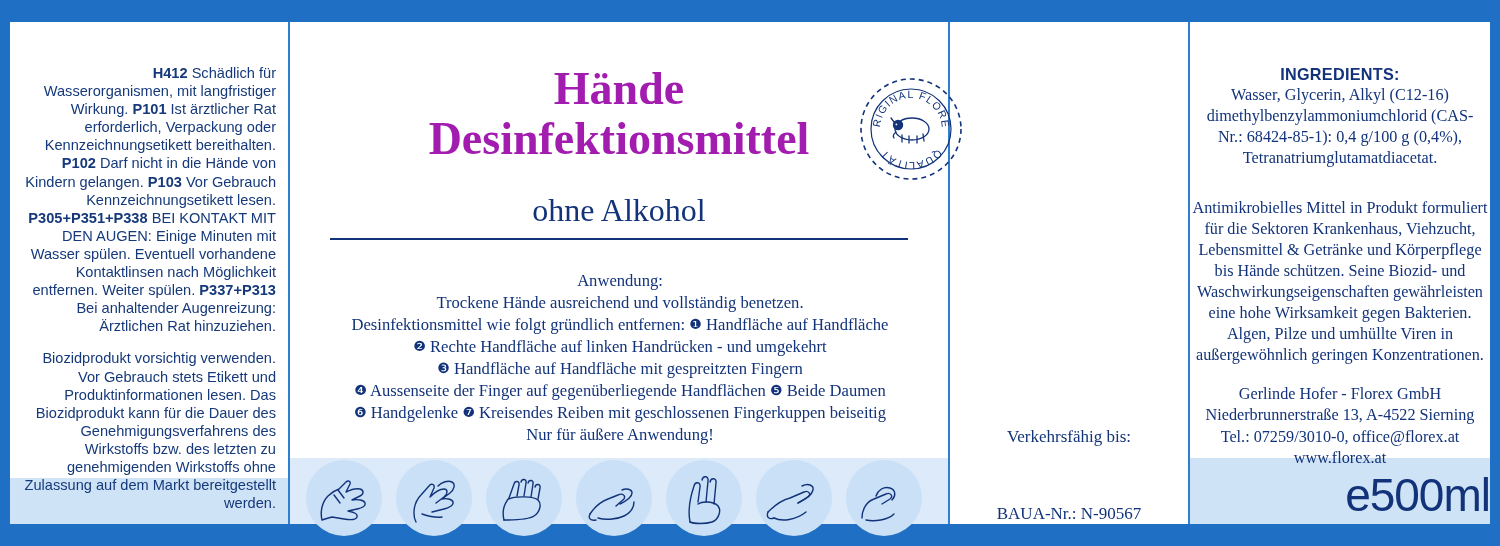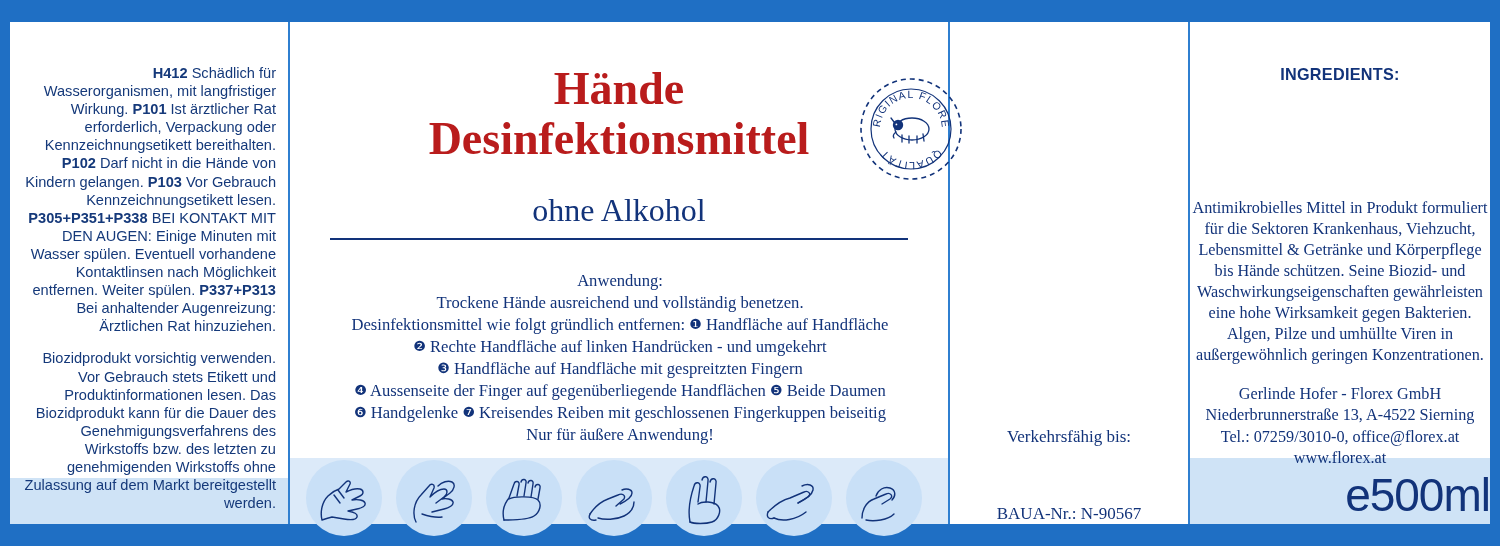--- a/index.html
+++ b/index.html
@@ -107,21 +107,21 @@
   .title {
     position: absolute;
     left: 0; top: 42px;
     width: 654px;
     text-align: center;
     font-family: "Liberation Serif", serif;
     font-weight: bold;
     font-size: 46px;
     line-height: 1.08;
     letter-spacing: 0px;
-    color: #b91c1c;
+    color: #a21caf;
   }
   .subtitle {
     position: absolute;
     left: 0; top: 170px;
     width: 654px;
     text-align: center;
     font-family: "Liberation Serif", serif;
     font-size: 32px;
     color: #12337a;
   }
@@ -426,20 +426,21 @@
     <div class="col-date">
       <div class="valid-until">
         <div>Verkehrsfähig bis:</div>
       </div>
       <div class="baua">BAUA-Nr.: N-90567</div>
     </div>
 
     <div class="col-right">
       <div class="ingredients-block">
         <div class="ingredients-title">INGREDIENTS:</div>
+        <div>Wasser, Glycerin, Alkyl (C12-16) dimethylbenzylammoniumchlorid (CAS-Nr.: 68424-85-1): 0,4 g/100 g (0,4%), Tetranatriumglutamatdiacetat.</div>
       </div>
       <div class="antimicrobial">Antimikrobielles Mittel in Produkt formuliert für die Sektoren Krankenhaus, Viehzucht, Lebensmittel &amp; Getränke und Körperpflege bis Hände schützen. Seine Biozid- und Waschwirkungseigenschaften gewährleisten eine hohe Wirksamkeit gegen Bakterien. Algen, Pilze und umhüllte Viren in außergewöhnlich geringen Konzentrationen.</div>
       <div class="company">
         <div>Gerlinde Hofer - Florex GmbH</div>
         <div>Niederbrunnerstraße 13, A-4522 Sierning</div>
         <div>Tel.: 07259/3010-0, office@florex.at</div>
         <div>www.florex.at</div>
       </div>
       <div class="volume">e500ml</div>
     </div>

